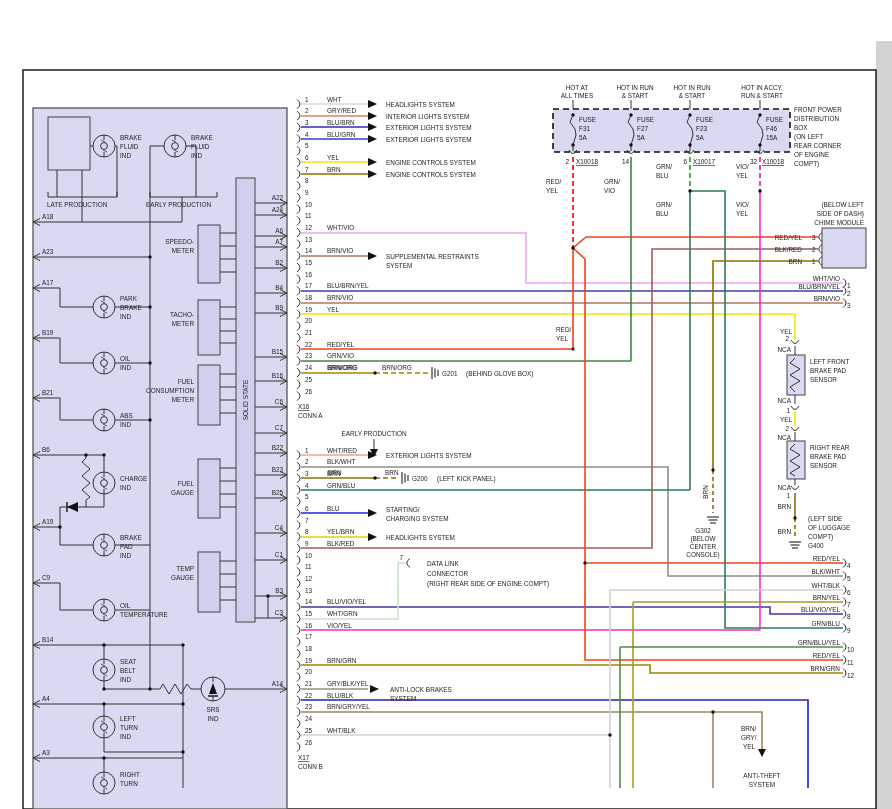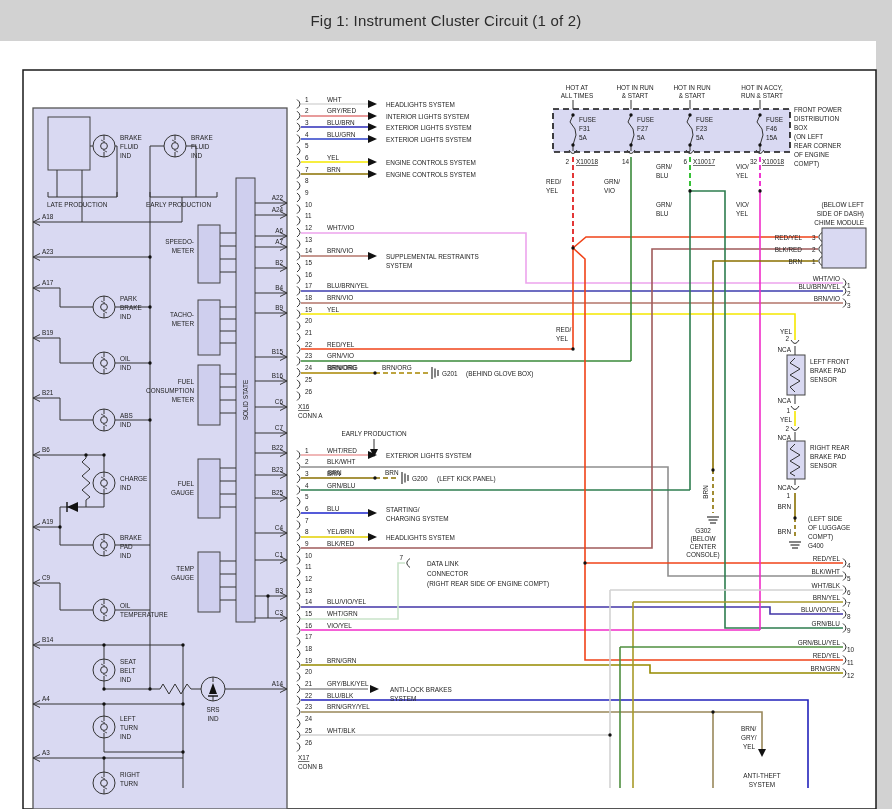--- a/index.html
+++ b/index.html
@@ -7,23 +7,20 @@
   #titlebar{position:absolute;left:0;top:0;width:892px;height:41px;background:#d2d2d2;
     display:flex;align-items:center;justify-content:center;}
   #titlebar span{font-size:15px;color:#2b2b2b;letter-spacing:.2px;}
   #rightstrip{position:absolute;right:0;top:41px;width:16px;height:768px;background:#d2d2d2;}
   svg{position:absolute;left:0;top:0;}
   text{font-family:"Liberation Sans",sans-serif;}
 </style>
 </head>
 <body>
 <div id="stage">
-  <div id="titlebar">
-    <span>Fig 1: Instrument Cluster Circuit (1 of 2)</span>
-  </div>
   <div id="rightstrip"></div>
   <svg id="dwg" width="892" height="809" viewBox="0 0 892 809">
       <rect x="23" y="70" width="853" height="739" fill="#ffffff" stroke="#1a1a1a" stroke-width="1.5" stroke-dasharray="none"></rect>
       <rect x="33" y="108" width="254" height="701" fill="#d9d9f2" stroke="#555555" stroke-width="1.3" stroke-dasharray="none"></rect>
       <rect x="48" y="117" width="42" height="53" fill="#d9d9f2" stroke="#444444" stroke-width="1" stroke-dasharray="none"></rect>
       <rect x="198" y="225" width="22" height="58" fill="#cfcfee" stroke="#444444" stroke-width="1" stroke-dasharray="none"></rect>
       <rect x="198" y="300" width="22" height="55" fill="#cfcfee" stroke="#444444" stroke-width="1" stroke-dasharray="none"></rect>
       <rect x="198" y="365" width="22" height="60" fill="#cfcfee" stroke="#444444" stroke-width="1" stroke-dasharray="none"></rect>
       <rect x="198" y="459" width="22" height="59" fill="#cfcfee" stroke="#444444" stroke-width="1" stroke-dasharray="none"></rect>
       <rect x="198" y="552" width="22" height="60" fill="#cfcfee" stroke="#444444" stroke-width="1" stroke-dasharray="none"></rect>

